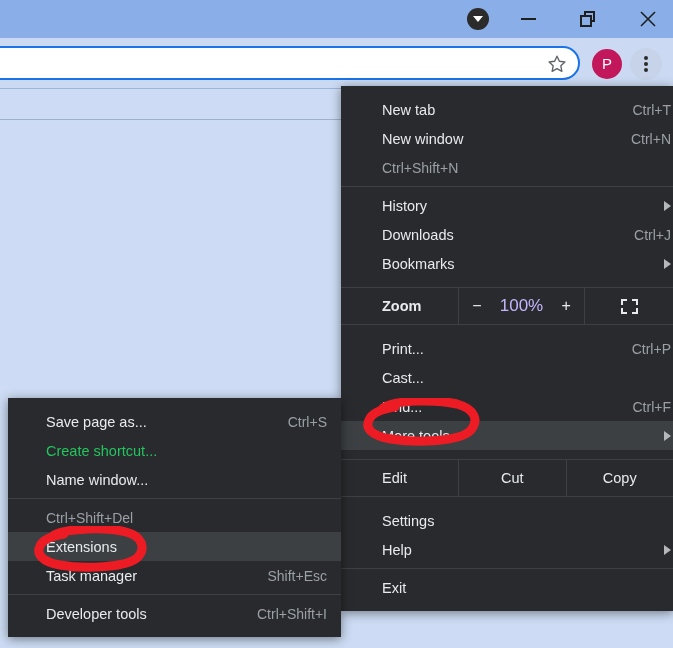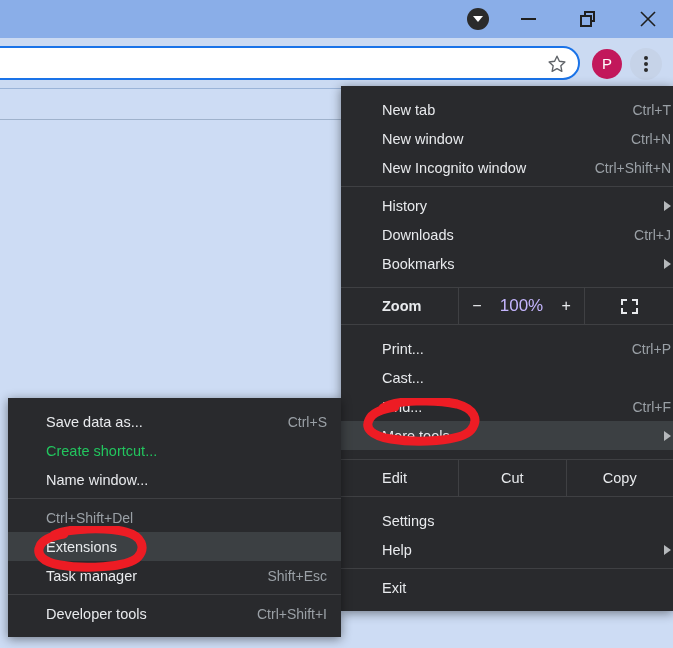--- a/index.html
+++ b/index.html
@@ -301,21 +301,20 @@
 
     <div class="mi pad-main">
       <span class="label">New tab</span>
       <span class="accel">Ctrl+T</span>
     </div>
     <div class="mi pad-main">
       <span class="label">New window</span>
       <span class="accel">Ctrl+N</span>
     </div>
     <div class="mi pad-main">
-      <span class="label">New Incognito window</span>
       <span class="accel">Ctrl+Shift+N</span>
     </div>
 
     <div class="divider"></div>
 
     <div class="mi pad-main">
       <span class="label">History</span>
       <span class="accel"></span>
       <span class="caret"></span>
     </div>
@@ -395,21 +394,21 @@
       <span class="accel"></span>
     </div>
 
     <div class="group-gap"></div>
   </div>
 
   <div class="menu sub-menu">
     <div class="group-gap"></div>
 
     <div class="mi pad-sub">
-      <span class="label">Save data as...</span>
+      <span class="label">Save page as...</span>
       <span class="accel">Ctrl+S</span>
     </div>
     <div class="mi pad-sub disabled">
       <span class="label">Create shortcut...</span>
       <span class="accel"></span>
     </div>
     <div class="mi pad-sub">
       <span class="label">Name window...</span>
       <span class="accel"></span>
     </div>

